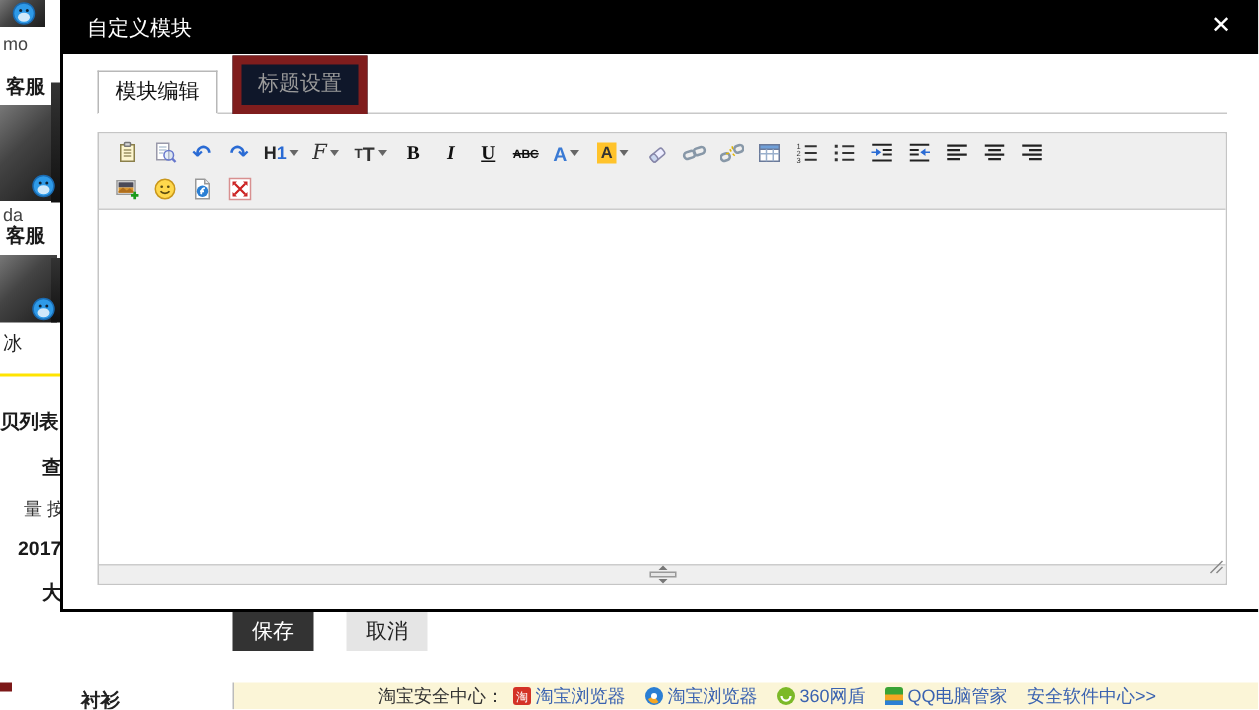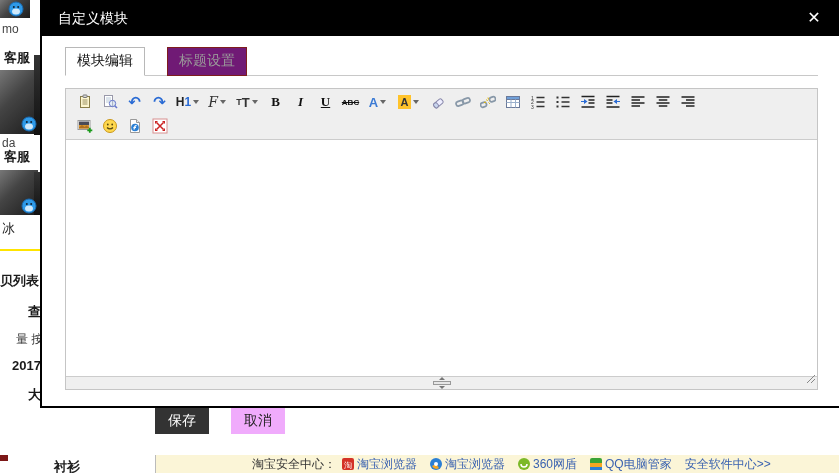--- a/index.html
+++ b/index.html
@@ -20,21 +20,21 @@
     background:#fff; border-left:2px solid #000; border-bottom:2px solid #000; }
   .titlebar { position:absolute; left:0; top:0; width:100%; height:36px; background:#000; }
   .titlebar .title { position:absolute; left:16px; top:0; line-height:36px; color:#fff; font-size:14px; }
   .close-btn { position:absolute; right:16px; top:9px; width:18px; height:18px; color:#fff;
     font-size:16px; font-weight:bold; line-height:18px; text-align:center; cursor:pointer; }
 
   .tabs-row { position:absolute; left:23px; top:49px; width:753px; height:27px;
     border-bottom:1px solid #c8c8c8; display:flex; align-items:flex-end;gap:10px; }
   .tab { font-size:14px; padding:4px 11px 5px 11px; margin-bottom:-1px; cursor:pointer; }
   .tab.active { background:#fff; color:#111; border:1px solid #b8b8b8; border-bottom:1px solid #fff; }
-  .tab.inactive { background:#701a75; color:#9a9a9a; border:1px solid #7f1d1d; margin-left:12px; }
+  .tab.inactive { background:#0f172a; color:#9a9a9a; border:6px solid #7f1d1d; margin-left:0; }
 
   .editor { position:absolute; left:23px; top:88px; width:753px; height:302px;
     border:1px solid #c5c5c5; background:#fff; display:flex; flex-direction:column; }
   .toolbar { background:#efefef; border-bottom:1px solid #ccc; padding:1px 2px; }
   .tb-row { display:flex; align-items:center; height:24px; padding-left:4px; }
   .tb { width:25px; height:21px; display:inline-flex; align-items:center; justify-content:center;
     cursor:pointer; border-radius:2px; position:relative; }
   .tb svg { display:block; }
   .caret { width:0; height:0; border-left:3px solid transparent; border-right:3px solid transparent;
     border-top:4px solid #666; margin-left:2px; }
@@ -55,21 +55,21 @@
   .rs-handle { position:absolute; left:50%; top:0; transform:translateX(-50%); width:26px; height:12px;
     display:flex; flex-direction:column; align-items:center; justify-content:center; cursor:row-resize; }
   .rs-handle .tri-up { width:0;height:0;border-left:3px solid transparent;border-right:3px solid transparent;border-bottom:3px solid #777; }
   .rs-handle .pill { width:18px; height:4px; background:#e6e6e6; border:1px solid #999; margin:1px 0; }
   .rs-handle .tri-dn { width:0;height:0;border-left:3px solid transparent;border-right:3px solid transparent;border-top:3px solid #777; }
   .rs-grip { position:absolute; right:1px; bottom:1px; cursor:nwse-resize; }
 
   .btn-row { position:absolute; left:113px; top:408px; display:flex; gap:22px; }
   .btn { font-size:14px; padding:4px 13px; cursor:pointer; border:none; }
   .btn-save { background:#333; color:#fff; }
-  .btn-cancel { background:#f0abfc; color:#222;text-align:center; }
+  .btn-cancel { background:#e5e5e5; color:#222;text-align:center; }
 
   
   .red-chip { position:absolute; left:0; top:455px; width:8px; height:6px; background:#7c1818; }
   .product-label { position:absolute; left:54px; top:458px; font-size:13px; font-weight:bold; color:#222; }
   .footer-divider { position:absolute; left:155px; top:455px; width:1px; height:18px; background:#bbb; }
   .footer-bar { position:absolute; left:156px; top:455px; width:683px; height:18px;
     background:#fbf5d7; display:flex; align-items:center; padding-left:96px; font-size:12px; }
   .footer-label { color:#333; margin-right:6px; white-space:nowrap; }
   .flink { display:inline-flex; align-items:center; gap:3px; color:#3a62b0; margin-right:13px;
     cursor:pointer; white-space:nowrap; text-decoration:none; }

